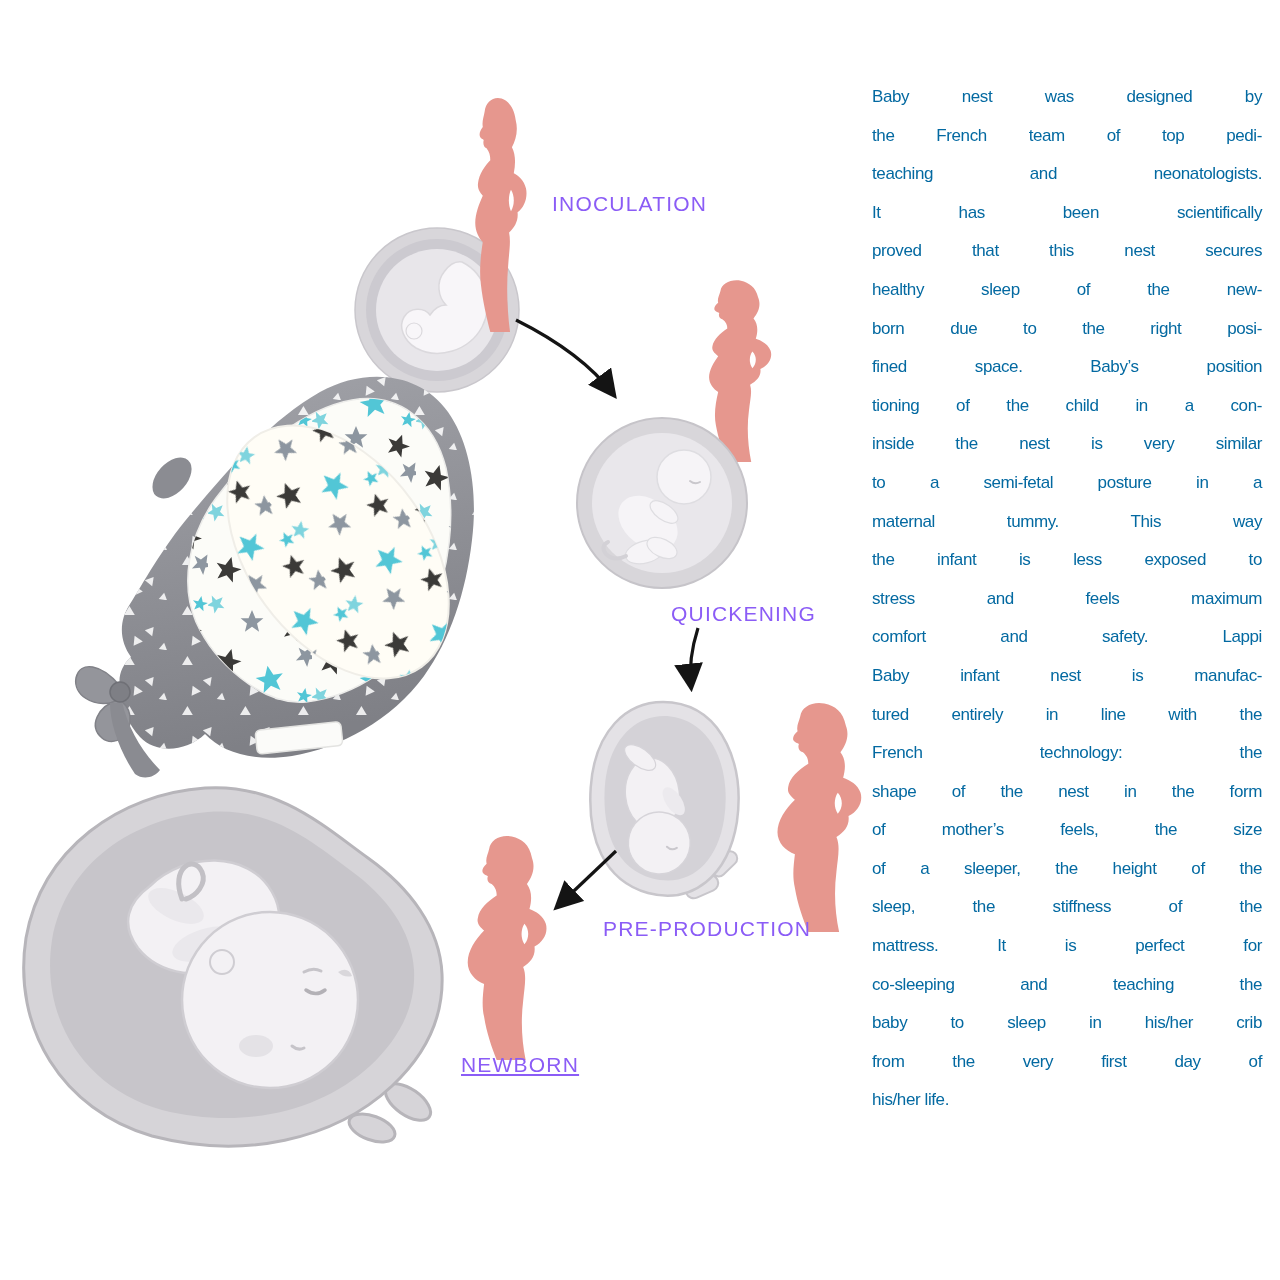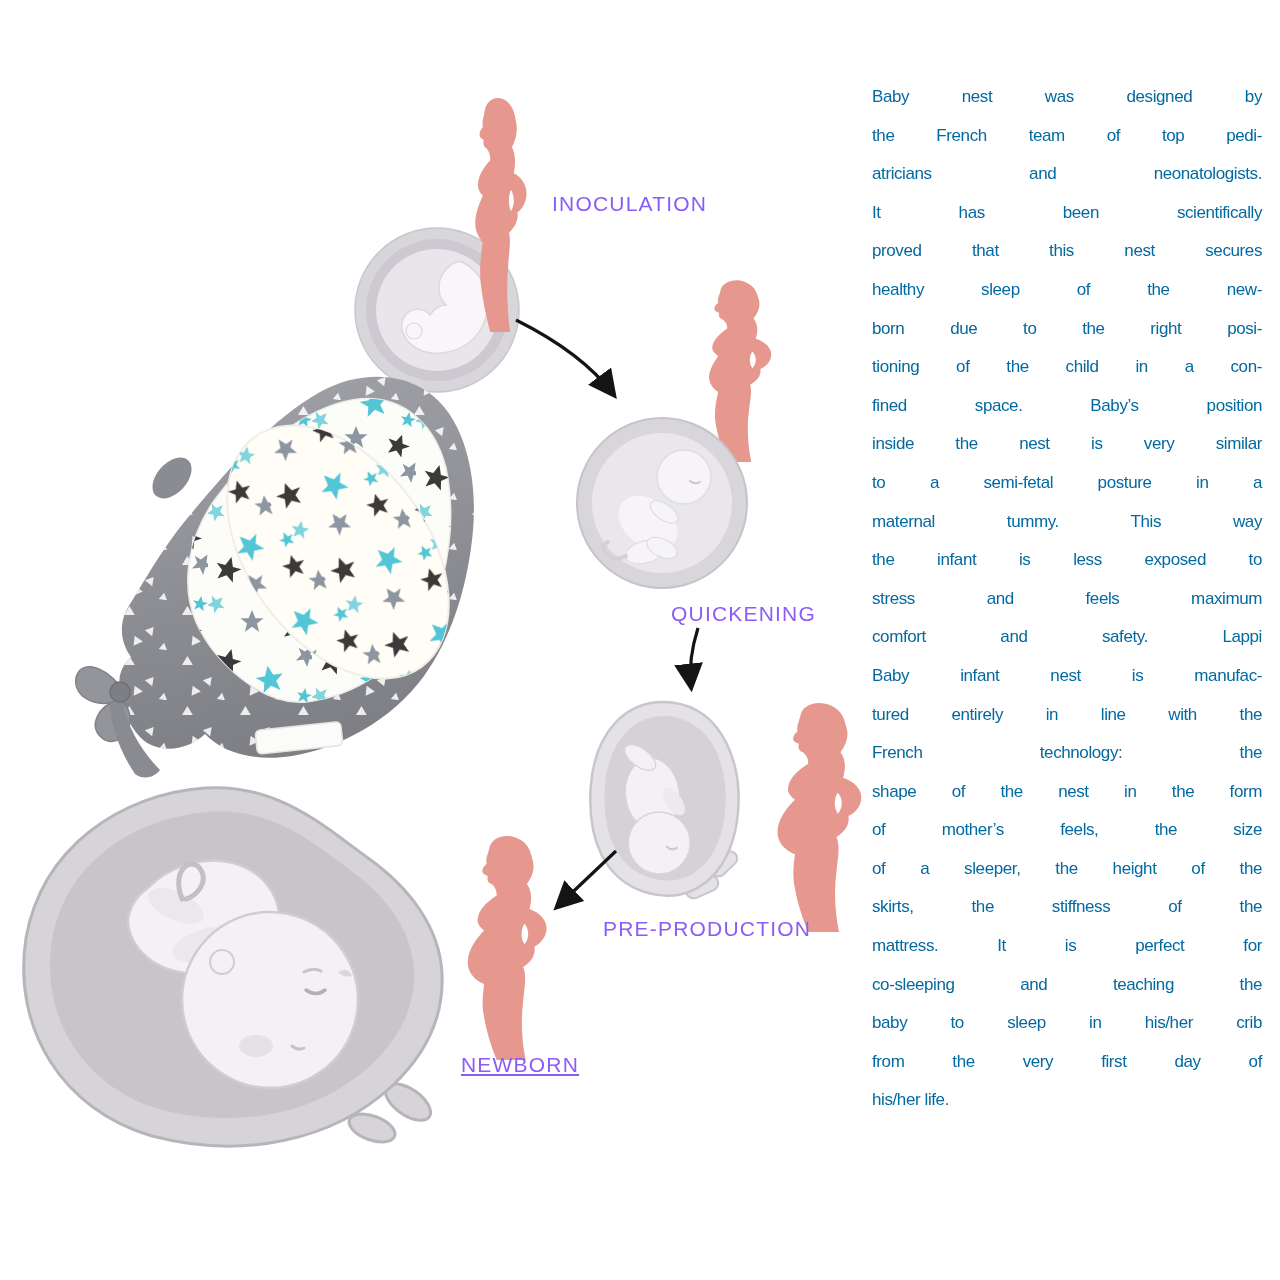--- a/index.html
+++ b/index.html
@@ -160,40 +160,40 @@
   </svg>
 
   <div class="stage-label lbl-inoculation">INOCULATION</div>
   <div class="stage-label lbl-quickening">QUICKENING</div>
   <div class="stage-label lbl-preproduction">PRE-PRODUCTION</div>
   <div class="stage-label lbl-newborn">NEWBORN</div>
 
   <div class="article">
       <div class="line">Baby nest was designed by</div>
       <div class="line">the French team of top pedi-</div>
-      <div class="line">atricians and neonatologists.</div>
+      <div class="line">teaching and neonatologists.</div>
       <div class="line">It has been scientifically</div>
       <div class="line">proved that this nest secures</div>
       <div class="line">healthy sleep of the new-</div>
       <div class="line">born due to the right posi-</div>
+      <div class="line">fined space. Baby’s position</div>
       <div class="line">tioning of the child in a con-</div>
-      <div class="line">fined space. Baby’s position</div>
       <div class="line">inside the nest is very similar</div>
       <div class="line">to a semi-fetal posture in a</div>
       <div class="line">maternal tummy. This way</div>
       <div class="line">the infant is less exposed to</div>
       <div class="line">stress and feels maximum</div>
       <div class="line">comfort and safety. Lappi</div>
       <div class="line">Baby infant nest is manufac-</div>
       <div class="line">tured entirely in line with the</div>
       <div class="line">French technology: the</div>
       <div class="line">shape of the nest in the form</div>
       <div class="line">of mother’s feels, the size</div>
       <div class="line">of a sleeper, the height of the</div>
-      <div class="line">skirts, the stiffness of the</div>
+      <div class="line">sleep, the stiffness of the</div>
       <div class="line">mattress. It is perfect for</div>
       <div class="line">co-sleeping and teaching the</div>
       <div class="line">baby to sleep in his/her crib</div>
       <div class="line">from the very first day of</div>
       <div class="line">his/her life.</div>
     </div>
 
 </div>
 
 </body></html>

